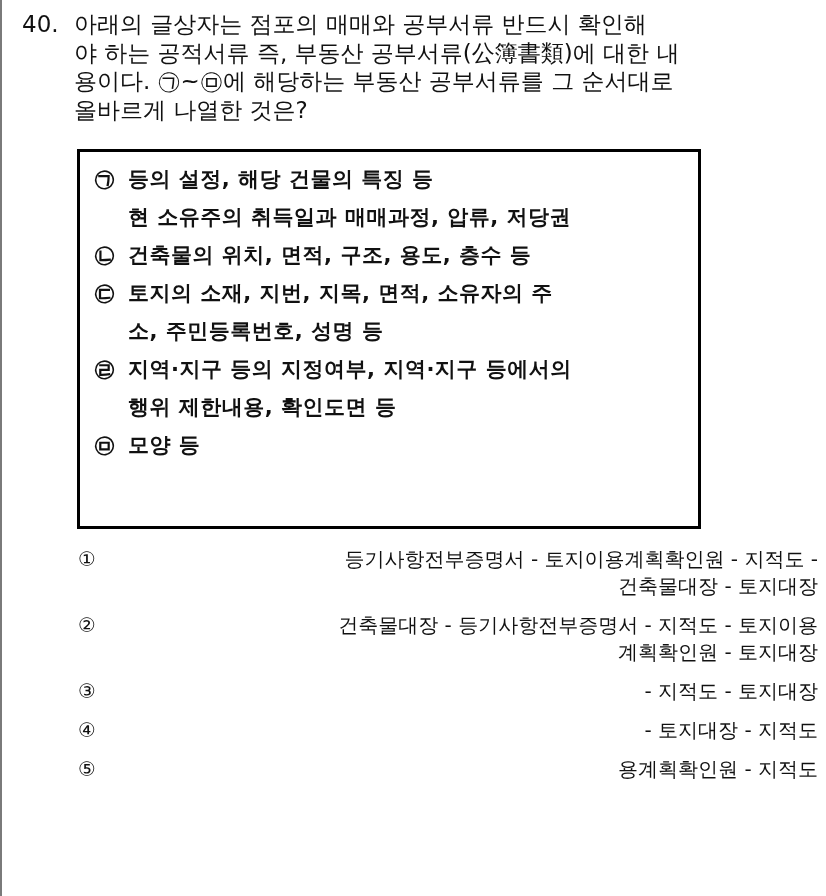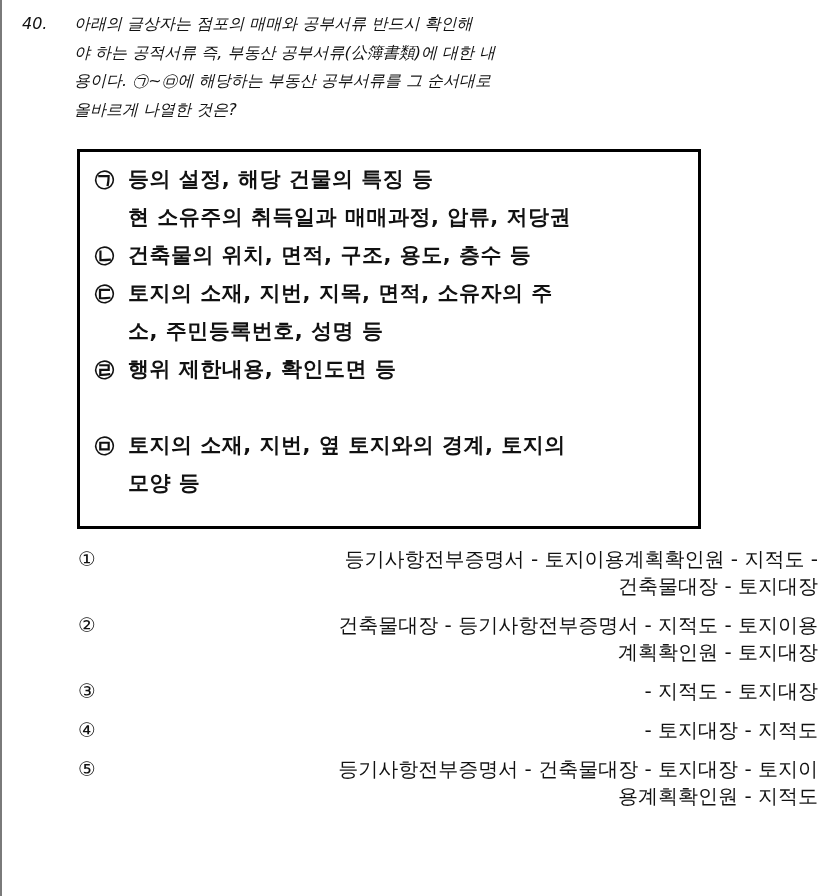--- a/index.html
+++ b/index.html
@@ -21,23 +21,22 @@
       top: 0;
       width: 2px;
       height: 896px;
       background: #7a7a7a;
     }
     .question {
       position: absolute;
       left: 22px;
       top: 10px;
       width: 780px;
-      font-size: 16px;
+      font-size: 23px;
       line-height: 28.5px;
-      font-style: italic;
     }
     .question .num {
       position: absolute;
       left: 0;
       top: 0;
     }
     .question .stem {
       margin-left: 52px;
       white-space: normal;
     }
@@ -135,27 +134,27 @@
   <div class="box-item" style="top: 122px;">
     <span class="marker">㉢</span>
     <span class="text">
       <span class="line">토지의 소재, 지번, 지목, 면적, 소유자의 주</span>
       <span class="line">소, 주민등록번호, 성명 등</span>
     </span>
   </div>
   <div class="box-item" style="top: 198px;">
     <span class="marker">㉣</span>
     <span class="text">
+      <span class="line">지역·지구 등의 지정여부, 지역·지구 등에서의</span>
       <span class="line">행위 제한내용, 확인도면 등</span>
     </span>
   </div>
   <div class="box-item" style="top: 274px;">
     <span class="marker">㉤</span>
     <span class="text">
-      <span class="line">토지의 소재, 지번, 옆 토지와의 경계, 토지의</span>
       <span class="line">모양 등</span>
     </span>
   </div>
 </div>
 
 <div class="options">
   <div class="option">
     <span class="marker">①</span>
     <span class="text">
       <span class="line">등기사항전부증명서 - 토지이용계획확인원 - 지적도 -</span>
@@ -177,17 +176,16 @@
   </div>
   <div class="option">
     <span class="marker">④</span>
     <span class="text">
       <span class="line">- 토지대장 - 지적도</span>
     </span>
   </div>
   <div class="option">
     <span class="marker">⑤</span>
     <span class="text">
-      <span class="line">등기사항전부증명서 - 건축물대장 - 토지대장 - 토지이</span>
       <span class="line">용계획확인원 - 지적도</span>
     </span>
   </div>
 </div>
 
 </body></html>

